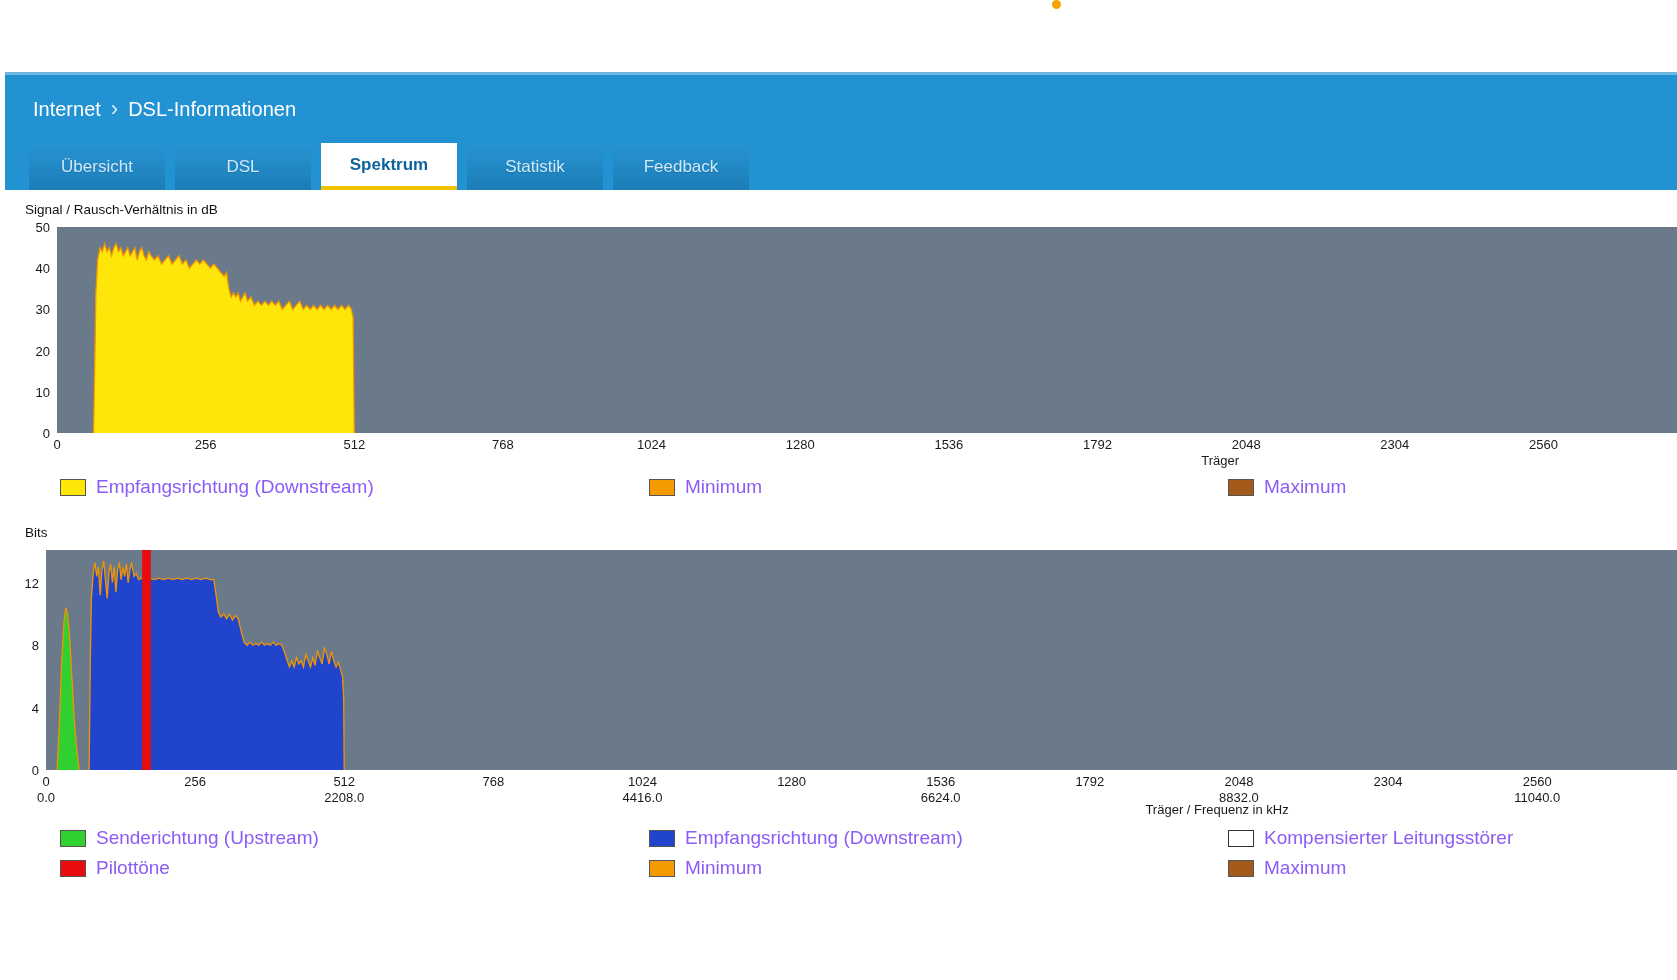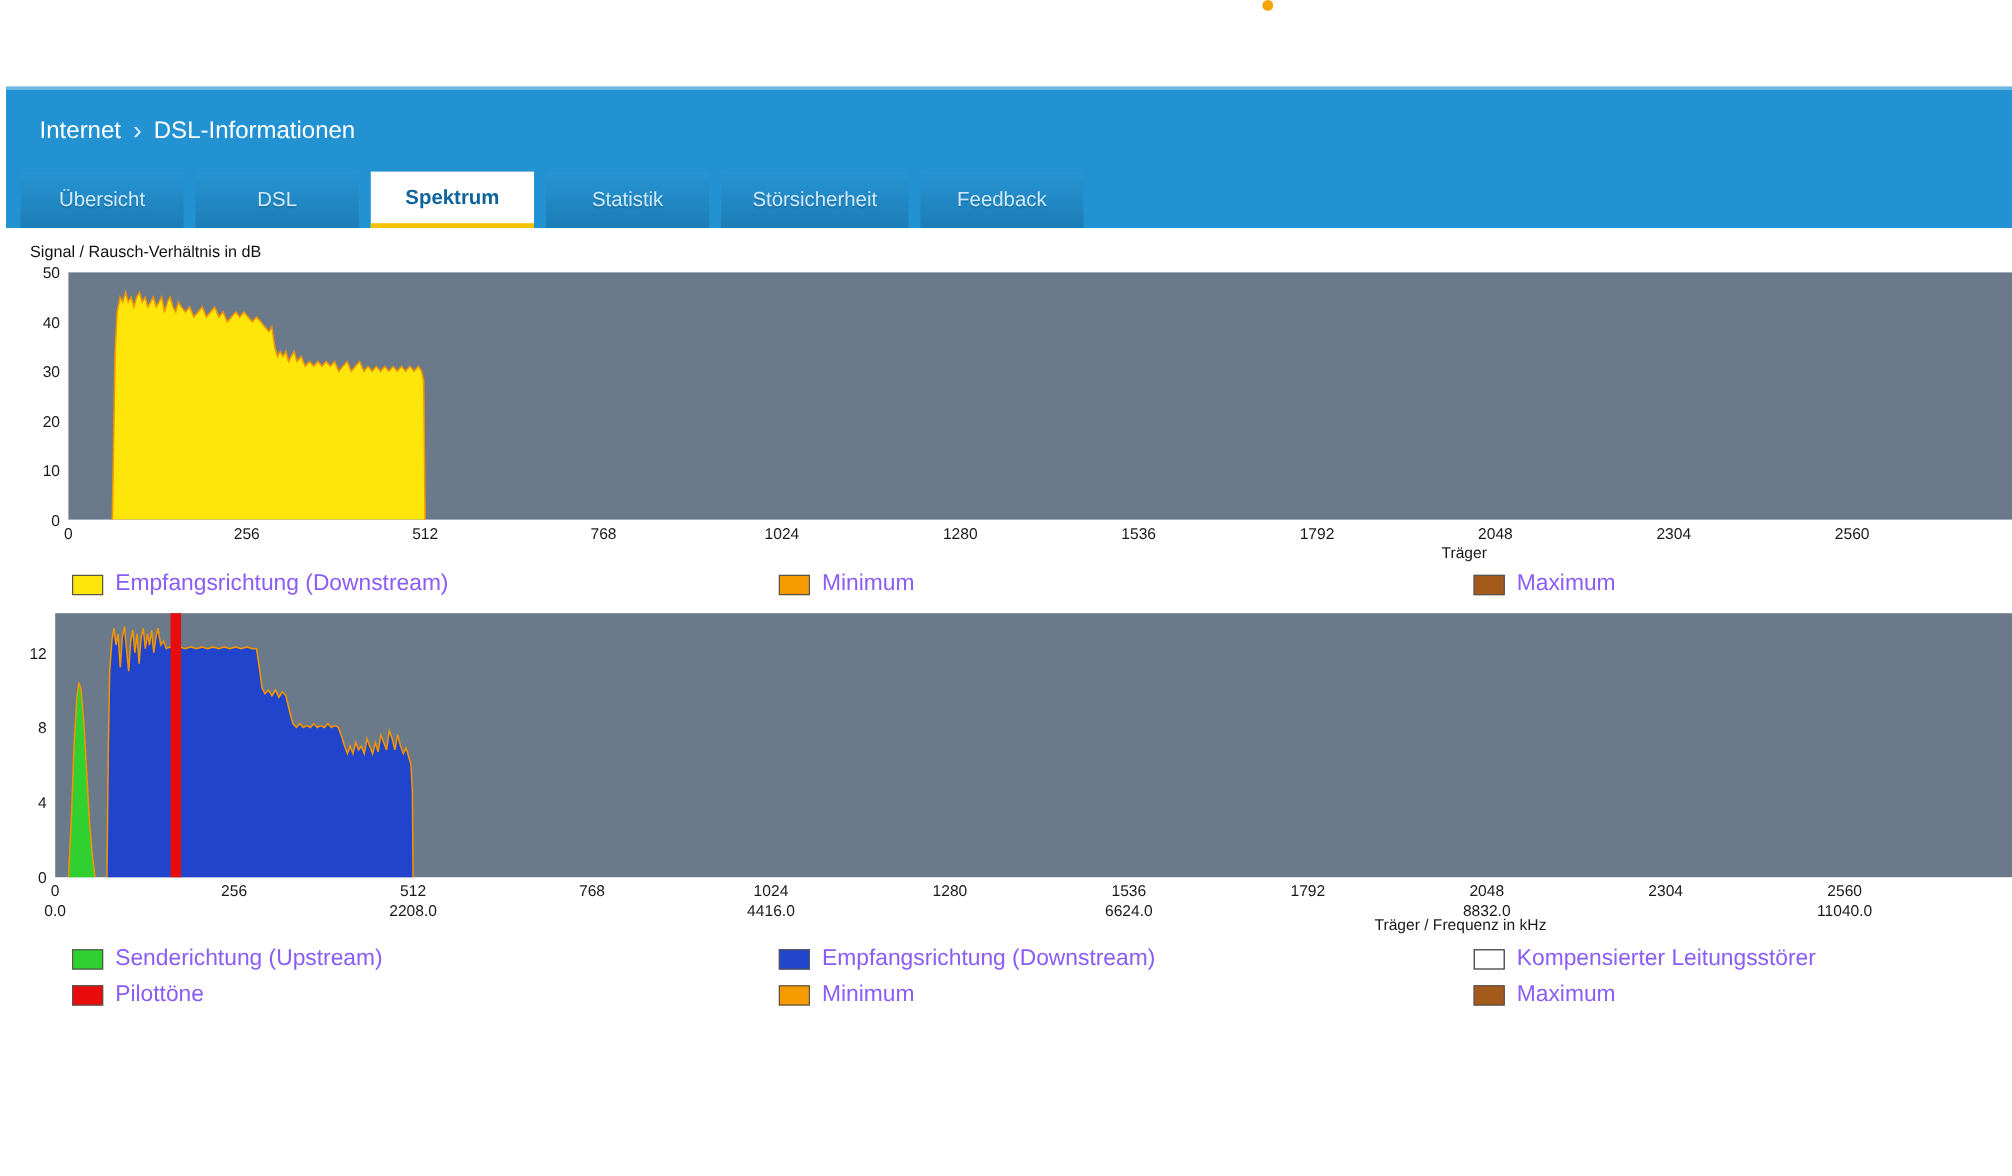--- a/index.html
+++ b/index.html
@@ -18,21 +18,21 @@
     background:#2392d2;
     padding:0;
   }
   .breadcrumb{
     height:68px;display:flex;align-items:center;
     padding-left:28px;color:#ffffff;font-size:20px;
   }
   .breadcrumb .crumb{color:#ffffff;cursor:pointer;}
   .breadcrumb .sep{margin:0 10px;color:#d9eefb;font-size:22px;}
   .tab-bar{
-    display:flex;gap:10px;padding-left:12px;height:47px;align-items:stretch;
+    display:flex;gap:10px;padding-left:24px;height:47px;align-items:stretch;
   }
   .tab{
     min-width:136px;padding:0 26px;display:flex;align-items:center;justify-content:center;
     background:linear-gradient(180deg,#2794d3,#1c7db6);
     color:#cfe9fa;font-size:17px;cursor:pointer;box-sizing:border-box;
     text-shadow:0 1px 1px rgba(0,0,0,0.15);
   }
   .tab.active{
     background:#ffffff;color:#0e639c;font-weight:bold;
     border-bottom:4px solid #f0c200;text-shadow:none;
@@ -70,21 +70,20 @@
     <div class="breadcrumb">
       <span class="crumb">Internet</span>
       <span class="sep">›</span>
       <span>DSL-Informationen</span>
     </div>
     <div class="tab-bar">
         <div class="tab">Übersicht</div>
         <div class="tab">DSL</div>
         <div class="tab active">Spektrum</div>
         <div class="tab">Statistik</div>
-        <div class="tab">Störsicherheit</div>
         <div class="tab">Feedback</div>
       </div>
   </div>
 
   <div class="content">
     <section>
       <div class="chart-title">Signal / Rausch-Verhältnis in dB</div>
       <svg id="chart-0" xmlns="http://www.w3.org/2000/svg" width="1652" height="252">
           <rect x="32" y="8" width="1620" height="206" fill="#6b7a8a"></rect>
           <polygon points="68.6,214.0 69.7,148.1 70.9,73.9 72.6,41.0 75.0,28.6 77.3,32.7 79.6,24.5 81.9,32.7 84.3,28.6 86.6,36.8 88.9,28.6 91.2,24.5 93.5,32.7 95.9,28.6 98.2,36.8 100.5,32.7 102.8,28.6 105.2,36.8 107.5,32.7 109.8,28.6 112.1,41.0 114.5,32.7 116.8,28.6 119.1,36.8 121.4,41.0 123.7,32.7 126.1,36.8 129.5,41.0 133.0,36.8 136.5,45.1 140.0,41.0 143.5,36.8 147.0,45.1 150.5,41.0 153.9,36.8 157.4,45.1 160.9,41.0 164.4,49.2 167.9,45.1 171.4,41.0 174.8,45.1 178.3,41.0 181.8,45.1 185.3,49.2 188.8,45.1 192.3,49.2 195.7,53.3 199.2,57.4 201.5,53.3 203.9,69.8 206.2,78.0 208.5,73.9 210.8,78.0 213.2,73.9 215.5,82.2 217.8,78.0 220.1,73.9 222.5,82.2 225.9,78.0 229.4,86.3 232.9,82.2 236.4,86.3 239.9,82.2 243.4,86.3 246.8,82.2 250.3,86.3 253.8,82.2 257.3,90.4 260.8,86.3 264.3,82.2 267.7,90.4 271.2,86.3 274.7,82.2 278.2,90.4 281.7,86.3 285.2,90.4 288.6,86.3 292.1,90.4 295.6,86.3 299.1,90.4 302.6,86.3 306.1,90.4 309.5,86.3 313.0,90.4 316.5,86.3 320.0,90.4 323.5,86.3 326.4,90.4 328.1,98.6 329.3,214.0" fill="#ffe60a" stroke="none"></polygon>
@@ -120,20 +119,21 @@
             </div>
             <div class="legend-col col2">
               <span class="swatch" style="background: rgb(163, 90, 26);"></span>
               <span class="legend-label">Maximum</span>
             </div>
           </div>
         </div>
     </section>
 
     <section>
+      <div class="chart-title bits">Bits</div>
       <svg id="chart-1" xmlns="http://www.w3.org/2000/svg" width="1652" height="278">
           <rect x="21" y="8" width="1631" height="220" fill="#6b7a8a"></rect>
           <polygon points="32.1,228.0 34.4,181.2 36.7,118.8 39.1,78.2 40.8,65.7 42.6,72.0 44.9,100.1 47.2,140.6 49.5,181.2 51.9,209.3 54.2,228.0" fill="#2fd02f" stroke="none"></polygon>
           <polyline points="32.1,228.0 34.4,181.2 36.7,118.8 39.1,78.2 40.8,65.7 42.6,72.0 44.9,100.1 47.2,140.6 49.5,181.2 51.9,209.3 54.2,228.0" fill="none" stroke="#f29400" stroke-width="1.3"></polyline>
           <polygon points="64.1,228.0 65.3,118.8 66.4,56.4 68.2,31.4 69.9,20.5 71.7,34.5 73.4,25.2 75.2,53.2 76.9,28.3 78.7,18.9 80.4,37.6 82.2,56.4 83.9,31.4 85.7,22.0 87.4,40.8 89.2,25.2 90.9,50.1 92.6,28.3 94.4,20.5 96.1,37.6 97.9,25.2 99.6,34.5 101.4,22.0 103.1,40.8 104.9,28.3 106.6,20.5 109.0,34.5 111.3,31.4 113.6,37.6 116.5,36.1 120.0,37.6 124.7,36.1 129.3,37.6 134.0,36.1 138.7,37.6 143.3,36.1 148.0,37.6 152.6,36.1 157.3,37.6 162.0,36.1 166.6,37.6 171.3,36.1 175.9,37.6 180.6,36.1 185.3,37.6 188.8,37.6 191.1,53.2 193.4,70.4 195.8,75.1 198.7,72.0 201.6,76.7 204.5,72.0 207.4,78.2 210.3,73.5 213.2,76.7 216.1,89.1 219.1,100.1 222.0,103.2 224.9,100.1 227.8,103.2 230.7,101.6 233.6,103.2 236.5,100.1 239.4,103.2 242.3,101.6 245.3,103.2 248.2,100.1 251.1,103.2 254.0,101.6 256.9,103.2 259.8,111.0 262.2,118.8 264.5,125.0 266.8,118.8 269.1,125.0 271.5,115.7 273.8,121.9 276.1,118.8 278.5,125.0 280.8,112.5 283.1,118.8 285.5,125.0 287.8,115.7 290.1,123.5 292.4,109.4 294.8,115.7 297.1,121.9 299.4,106.3 301.8,112.5 304.1,121.9 306.4,109.4 308.8,118.8 311.1,125.0 313.4,120.3 315.7,128.1 317.5,134.4 318.7,157.8 319.2,228.0" fill="#2144cc" stroke="none"></polygon>
           <polyline points="64.1,228.0 65.3,118.8 66.4,56.4 68.2,31.4 69.9,20.5 71.7,34.5 73.4,25.2 75.2,53.2 76.9,28.3 78.7,18.9 80.4,37.6 82.2,56.4 83.9,31.4 85.7,22.0 87.4,40.8 89.2,25.2 90.9,50.1 92.6,28.3 94.4,20.5 96.1,37.6 97.9,25.2 99.6,34.5 101.4,22.0 103.1,40.8 104.9,28.3 106.6,20.5 109.0,34.5 111.3,31.4 113.6,37.6 116.5,36.1 120.0,37.6 124.7,36.1 129.3,37.6 134.0,36.1 138.7,37.6 143.3,36.1 148.0,37.6 152.6,36.1 157.3,37.6 162.0,36.1 166.6,37.6 171.3,36.1 175.9,37.6 180.6,36.1 185.3,37.6 188.8,37.6 191.1,53.2 193.4,70.4 195.8,75.1 198.7,72.0 201.6,76.7 204.5,72.0 207.4,78.2 210.3,73.5 213.2,76.7 216.1,89.1 219.1,100.1 222.0,103.2 224.9,100.1 227.8,103.2 230.7,101.6 233.6,103.2 236.5,100.1 239.4,103.2 242.3,101.6 245.3,103.2 248.2,100.1 251.1,103.2 254.0,101.6 256.9,103.2 259.8,111.0 262.2,118.8 264.5,125.0 266.8,118.8 269.1,125.0 271.5,115.7 273.8,121.9 276.1,118.8 278.5,125.0 280.8,112.5 283.1,118.8 285.5,125.0 287.8,115.7 290.1,123.5 292.4,109.4 294.8,115.7 297.1,121.9 299.4,106.3 301.8,112.5 304.1,121.9 306.4,109.4 308.8,118.8 311.1,125.0 313.4,120.3 315.7,128.1 317.5,134.4 318.7,157.8 319.2,228.0" fill="none" stroke="#f29400" stroke-width="1.3"></polyline>
           <rect x="117.1125" y="8" width="8.7375" height="220" fill="#e80c0c"></rect>
           <text x="21" y="244" text-anchor="middle" fill="#1a1a1a" font-size="13">0</text>
           <text x="170.12" y="244" text-anchor="middle" fill="#1a1a1a" font-size="13">256</text>
           <text x="319.24" y="244" text-anchor="middle" fill="#1a1a1a" font-size="13">512</text>

